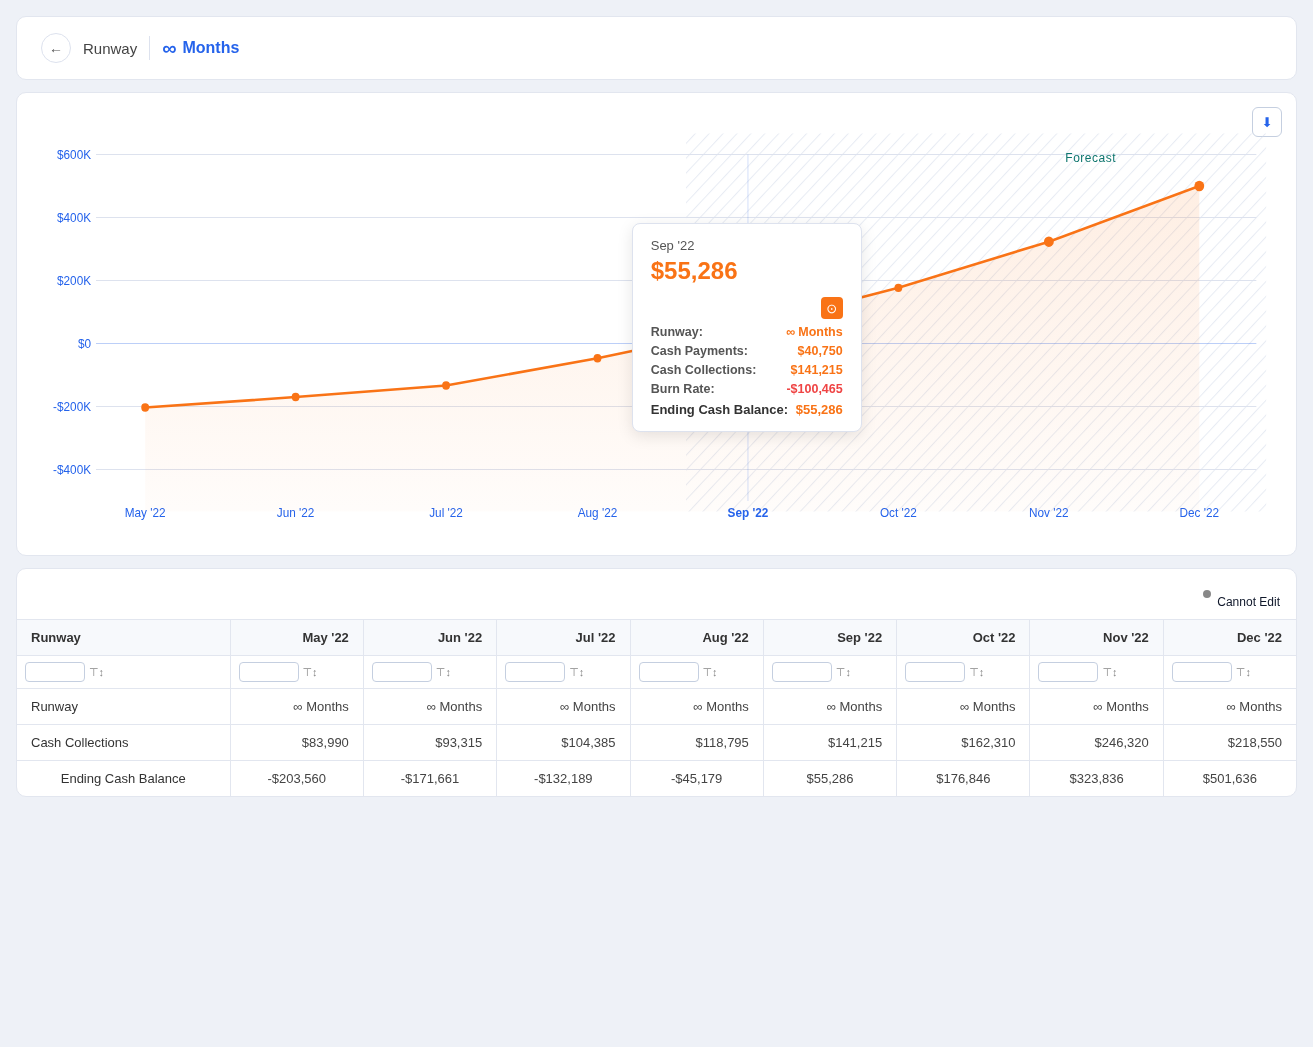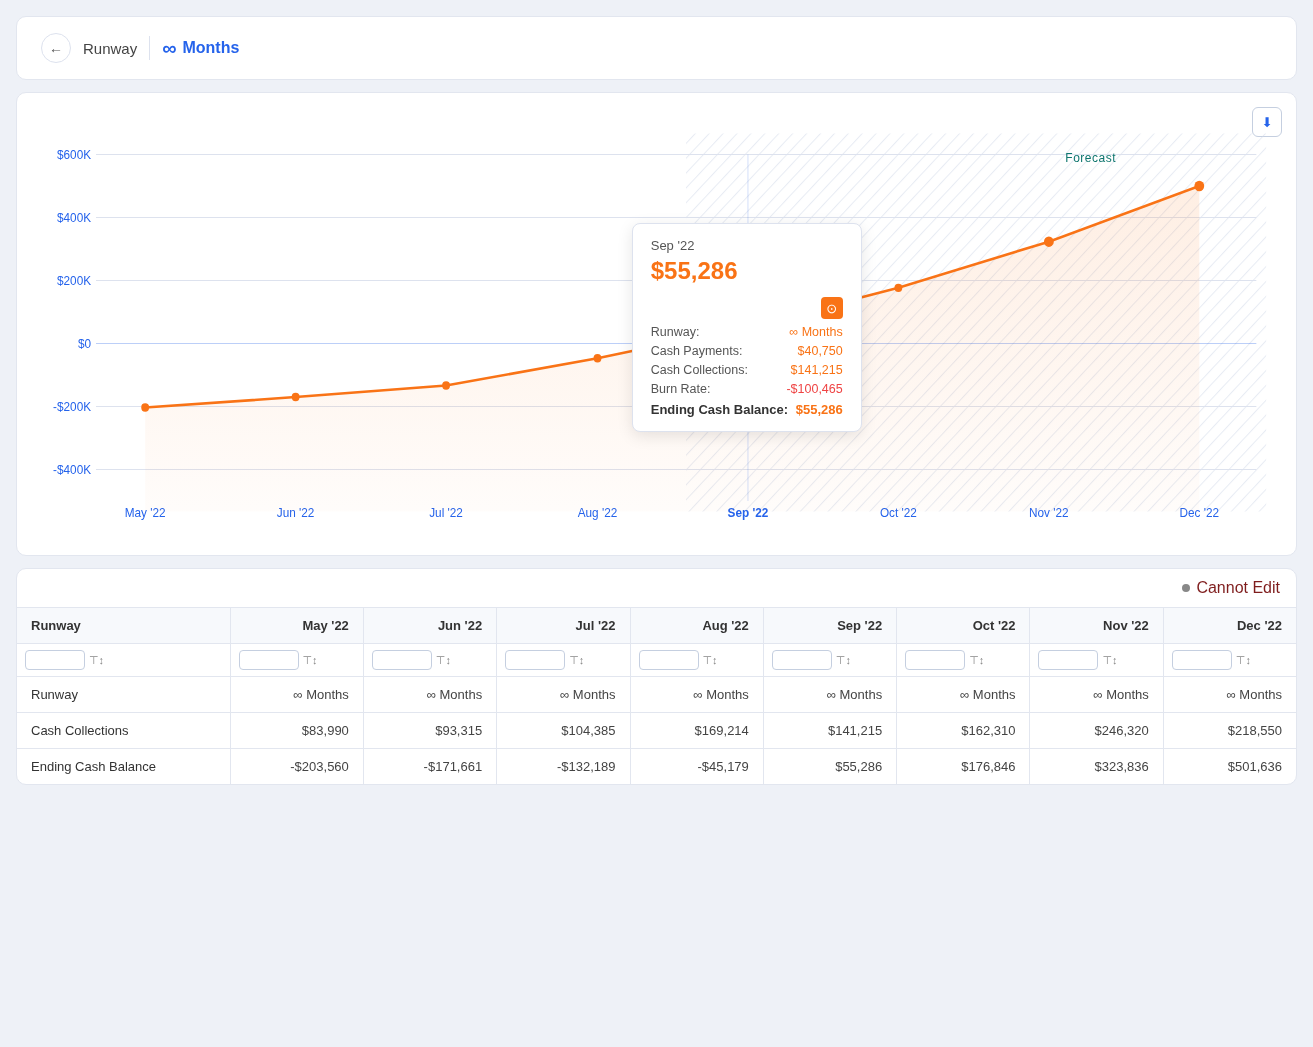--- a/index.html
+++ b/index.html
@@ -95,22 +95,23 @@
       gap: 6px;
       align-items: center;
     }
     .cannot-edit-dot {
       width: 8px; height: 8px;
       border-radius: 50%;
       background: #888;
       display: inline-block;
     }
     .cannot-edit-text {
-      font-size: 16px;
-      color: #7f1d1d;
+      font-size: 12px;
+      color: #0f172a;
+      margin-top: 16px;
     }
 
     table {
       width: 100%;
       border-collapse: collapse;
     }
     th {
       background: #f7f9fc;
       font-weight: 600;
       font-size: 13px;
@@ -159,21 +160,21 @@
       border-right: 1px solid #e2e6ef;
       text-align: right;
       font-size: 13px;
       color: #444;
     }
     td:first-child {
       text-align: left;
       color: #333;
     }
     td:last-child { border-right: none; }
-    tr:last-child td { border-bottom: none; }
+    tr:last-child td { border-bottom: none; text-align: center; }
 
     .infinity-cell { color: #444; }
 
     
     svg.main-chart { width: 100%; height: 100%; }
 
     
     .tooltip-box {
       position: absolute;
       background: #fff;
@@ -208,20 +209,21 @@
       display: flex; align-items: center; justify-content: center;
       color: #fff;
       font-size: 13px;
     }
     .tooltip-row {
       display: flex;
       justify-content: space-between;
       font-size: 12.5px;
       margin-bottom: 5px;
       color: #444;
+      font-weight: bold;
     }
     .tooltip-row .label { color: #555; }
     .tooltip-row .val-orange { color: #f97316; }
     .tooltip-row .val-red { color: #ef4444; }
     .tooltip-row-bold {
       display: flex;
       justify-content: space-between;
       font-size: 13px;
       font-weight: 700;
       margin-top: 6px;
@@ -440,21 +442,21 @@
         <td class="infinity-cell">∞ Months</td>
         <td class="infinity-cell">∞ Months</td>
         <td class="infinity-cell">∞ Months</td>
         <td class="infinity-cell">∞ Months</td>
       </tr>
       <tr>
         <td>Cash Collections</td>
         <td>$83,990</td>
         <td>$93,315</td>
         <td>$104,385</td>
-        <td>$169,214</td>
+        <td>$118,795</td>
         <td>$141,215</td>
         <td>$162,310</td>
         <td>$246,320</td>
         <td>$218,550</td>
       </tr>
       <tr>
         <td>Ending Cash Balance</td>
         <td>-$203,560</td>
         <td>-$171,661</td>
         <td>-$132,189</td>

